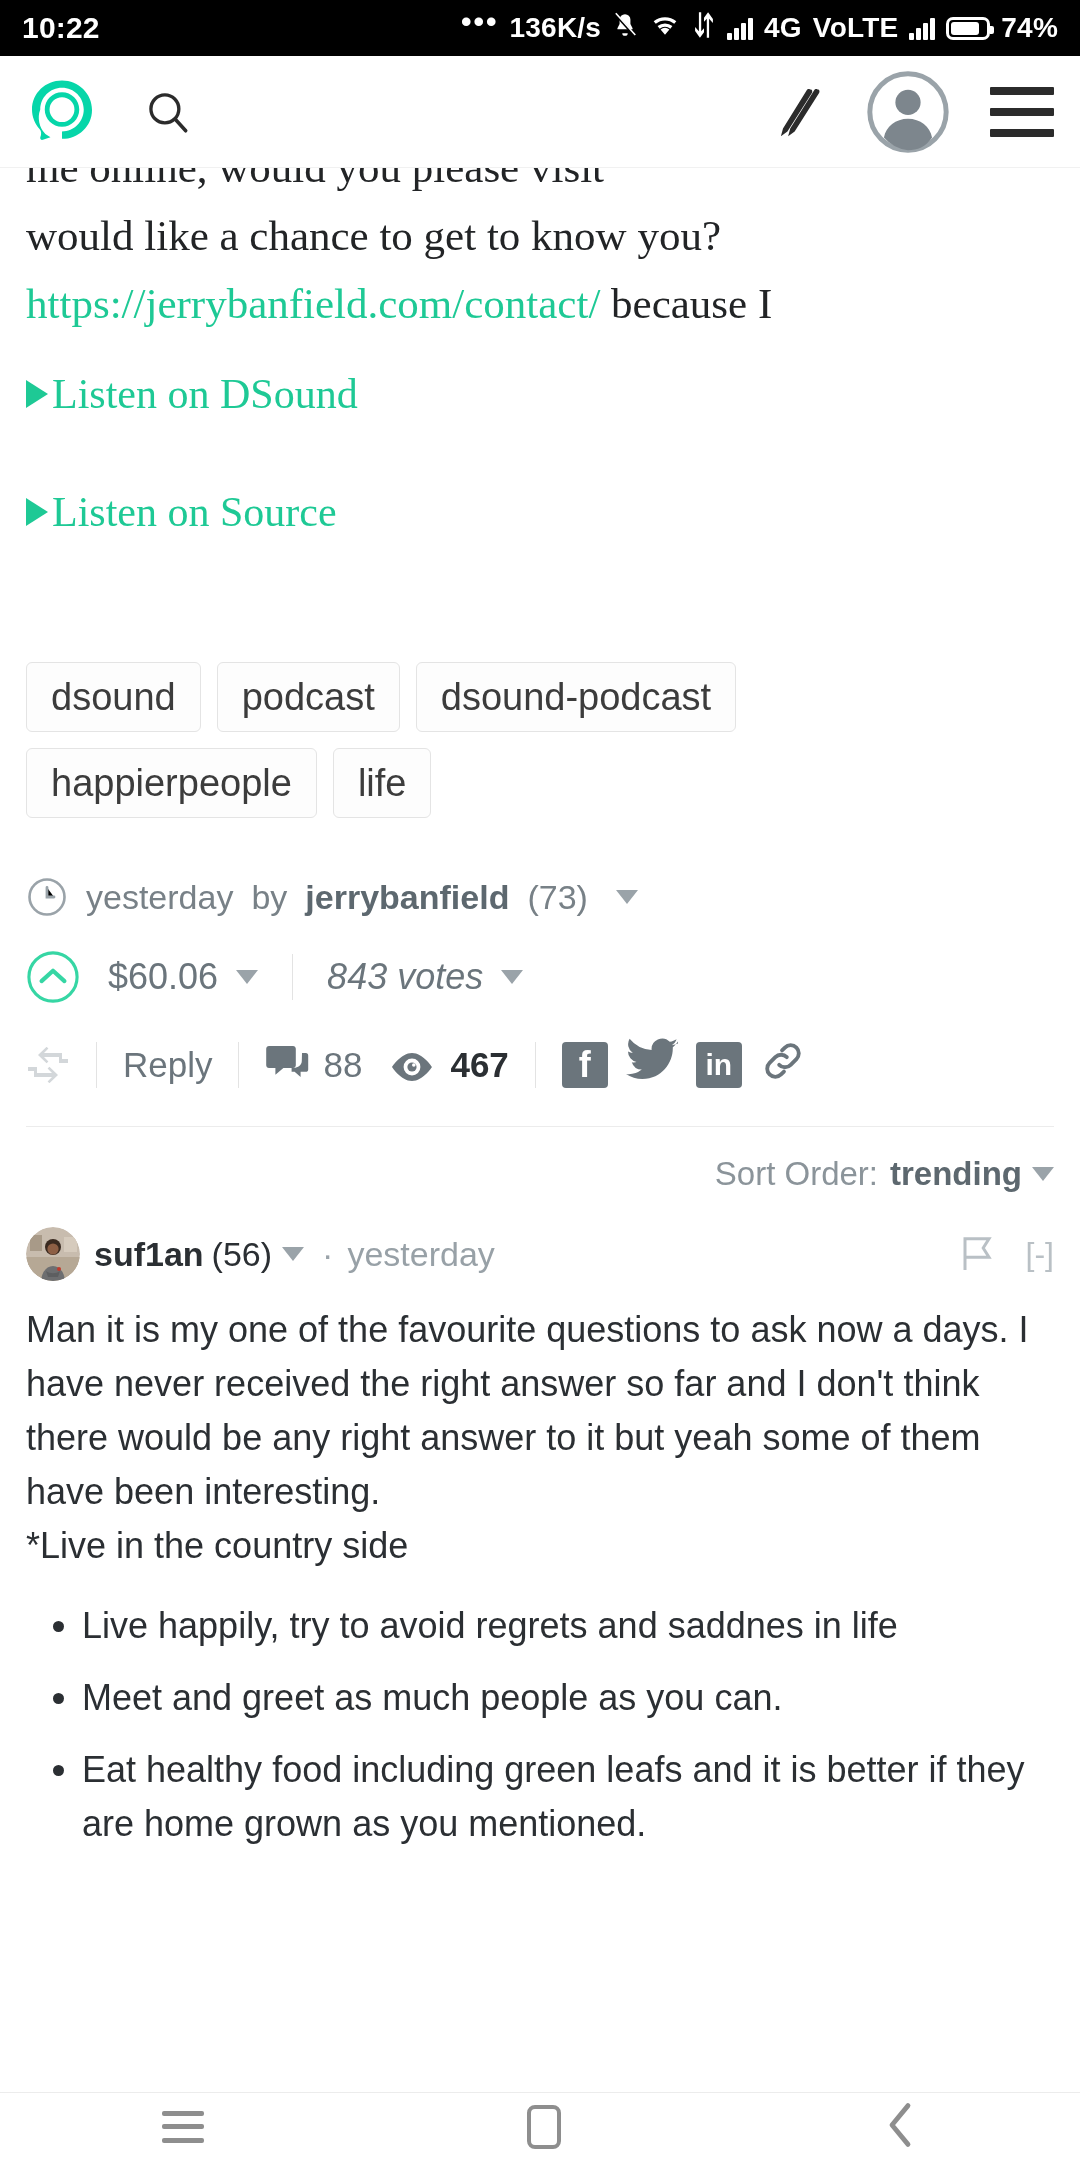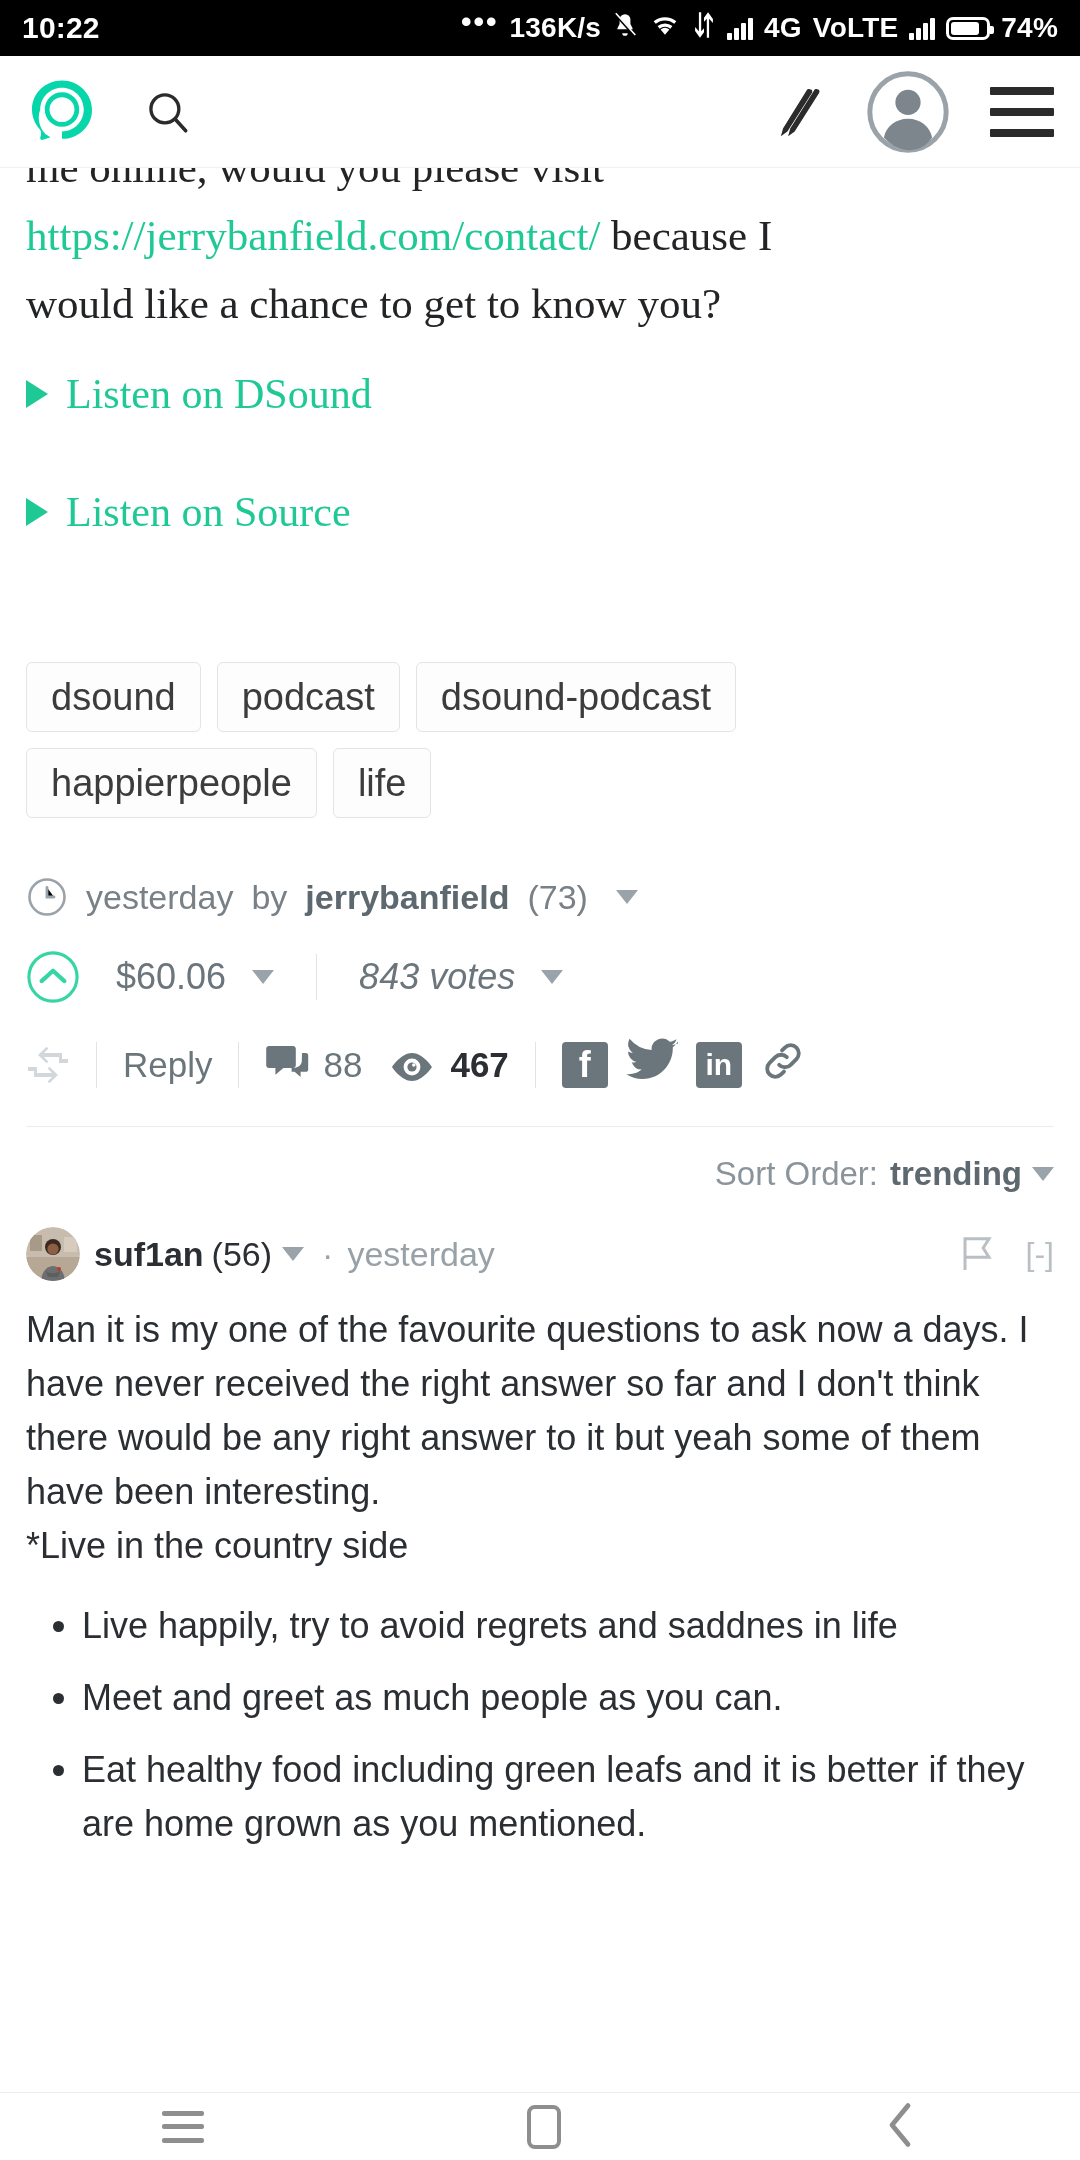--- a/index.html
+++ b/index.html
@@ -72,21 +72,21 @@
     font-family:"Liberation Serif", serif;
     font-size:43px; line-height:68px; color:#222426;
   }
   .post-body .clip { margin-top:-34px; }
   .post-body a { color:#1ec995; text-decoration:none; }
 
   .listen {
     margin:26px 0 0 26px;
     font-family:"Liberation Serif", serif;
     font-size:42px; line-height:60px; color:#1ec995;
-    display:flex; align-items:center; gap:18px;
+    display:flex; align-items:center; gap:4px;
   }
   .tri {
     width:0; height:0; border-left:22px solid #1ec995;
     border-top:14px solid transparent; border-bottom:14px solid transparent;
   }
 
   
   #tagsblock { position:relative; margin-top:120px; padding:0 26px; }
   .tagrow { display:flex; flex-wrap:wrap; gap:16px; max-width:760px; }
   .tag {
@@ -103,21 +103,21 @@
   .meta-row { padding:0 26px; display:flex; align-items:center; }
   #authorline { margin-top:58px; gap:18px; color:#788187; font-size:34px; }
   #authorline .author { font-weight:700; color:#5d686f; }
   .caret {
     width:0; height:0; border-top:14px solid #9aa3a9;
     border-left:11px solid transparent; border-right:11px solid transparent;
     display:inline-block; margin-left:10px;
   }
   #clock-ico { width:42px; height:42px; flex:0 0 auto; }
 
-  #payoutline { margin-top:32px; gap:16px; font-size:36px; color:#6b757c; }
+  #payoutline { margin-top:32px; gap:8px; font-size:36px; color:#6b757c; }
   #upvote-ico { width:54px; height:54px; margin-right:20px; }
   #payout-val { font-weight:400; color:#6b757c; }
   .vdiv { width:1px; height:46px; background:#e3e3e3; margin:0 26px; }
   #votes-val { color:#6b757c;font-style:italic; }
 
   #actionline { margin-top:34px; font-size:35px; color:#6b757c; gap:0; }
   #resteem-ico { width:44px; height:36px; }
   #reply-link { color:#6b757c; }
   #cmt-ico { width:44px; height:42px; }
   #eye-ico  { width:48px; height:30px; }
@@ -239,24 +239,24 @@
         <span></span>
         <span></span>
     </div>
   </div>
 </div>
 
 <div id="content">
 
   <div class="post-body">
     <div class="clip">me online, would you please visit</div>
+    <div>would like a chance to get to know you?</div>
     <div>
       <a href="#">https://jerrybanfield.com/contact/</a><span> because I</span>
     </div>
-    <div>would like a chance to get to know you?</div>
   </div>
 
   <div class="listen">
     <span class="tri"></span>
     <span>Listen on DSound</span>
   </div>
 
   <div class="listen" style="margin-top:58px">
     <span class="tri"></span>
     <span>Listen on Source</span>

